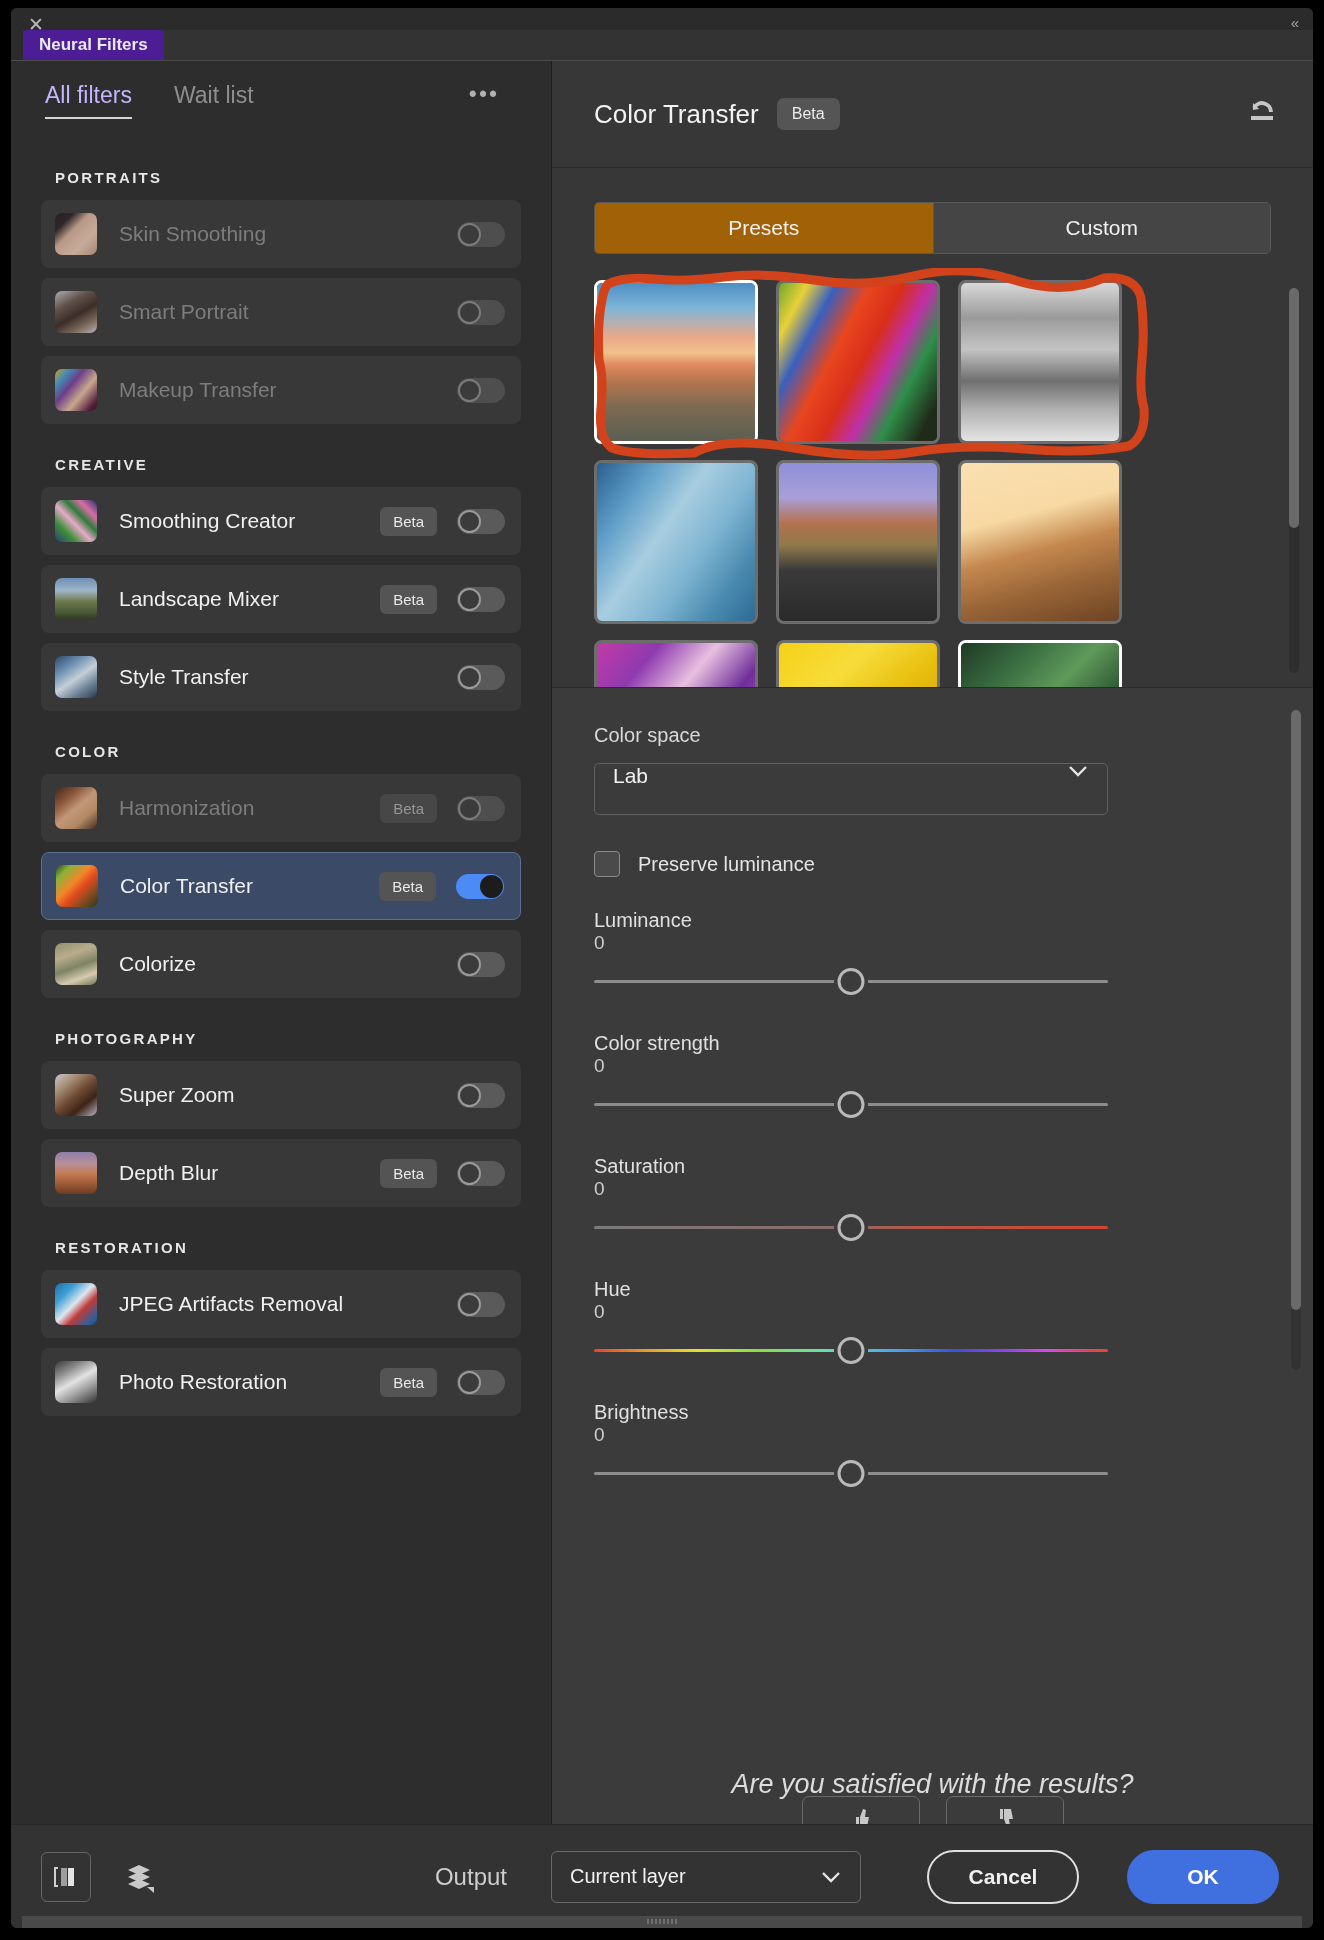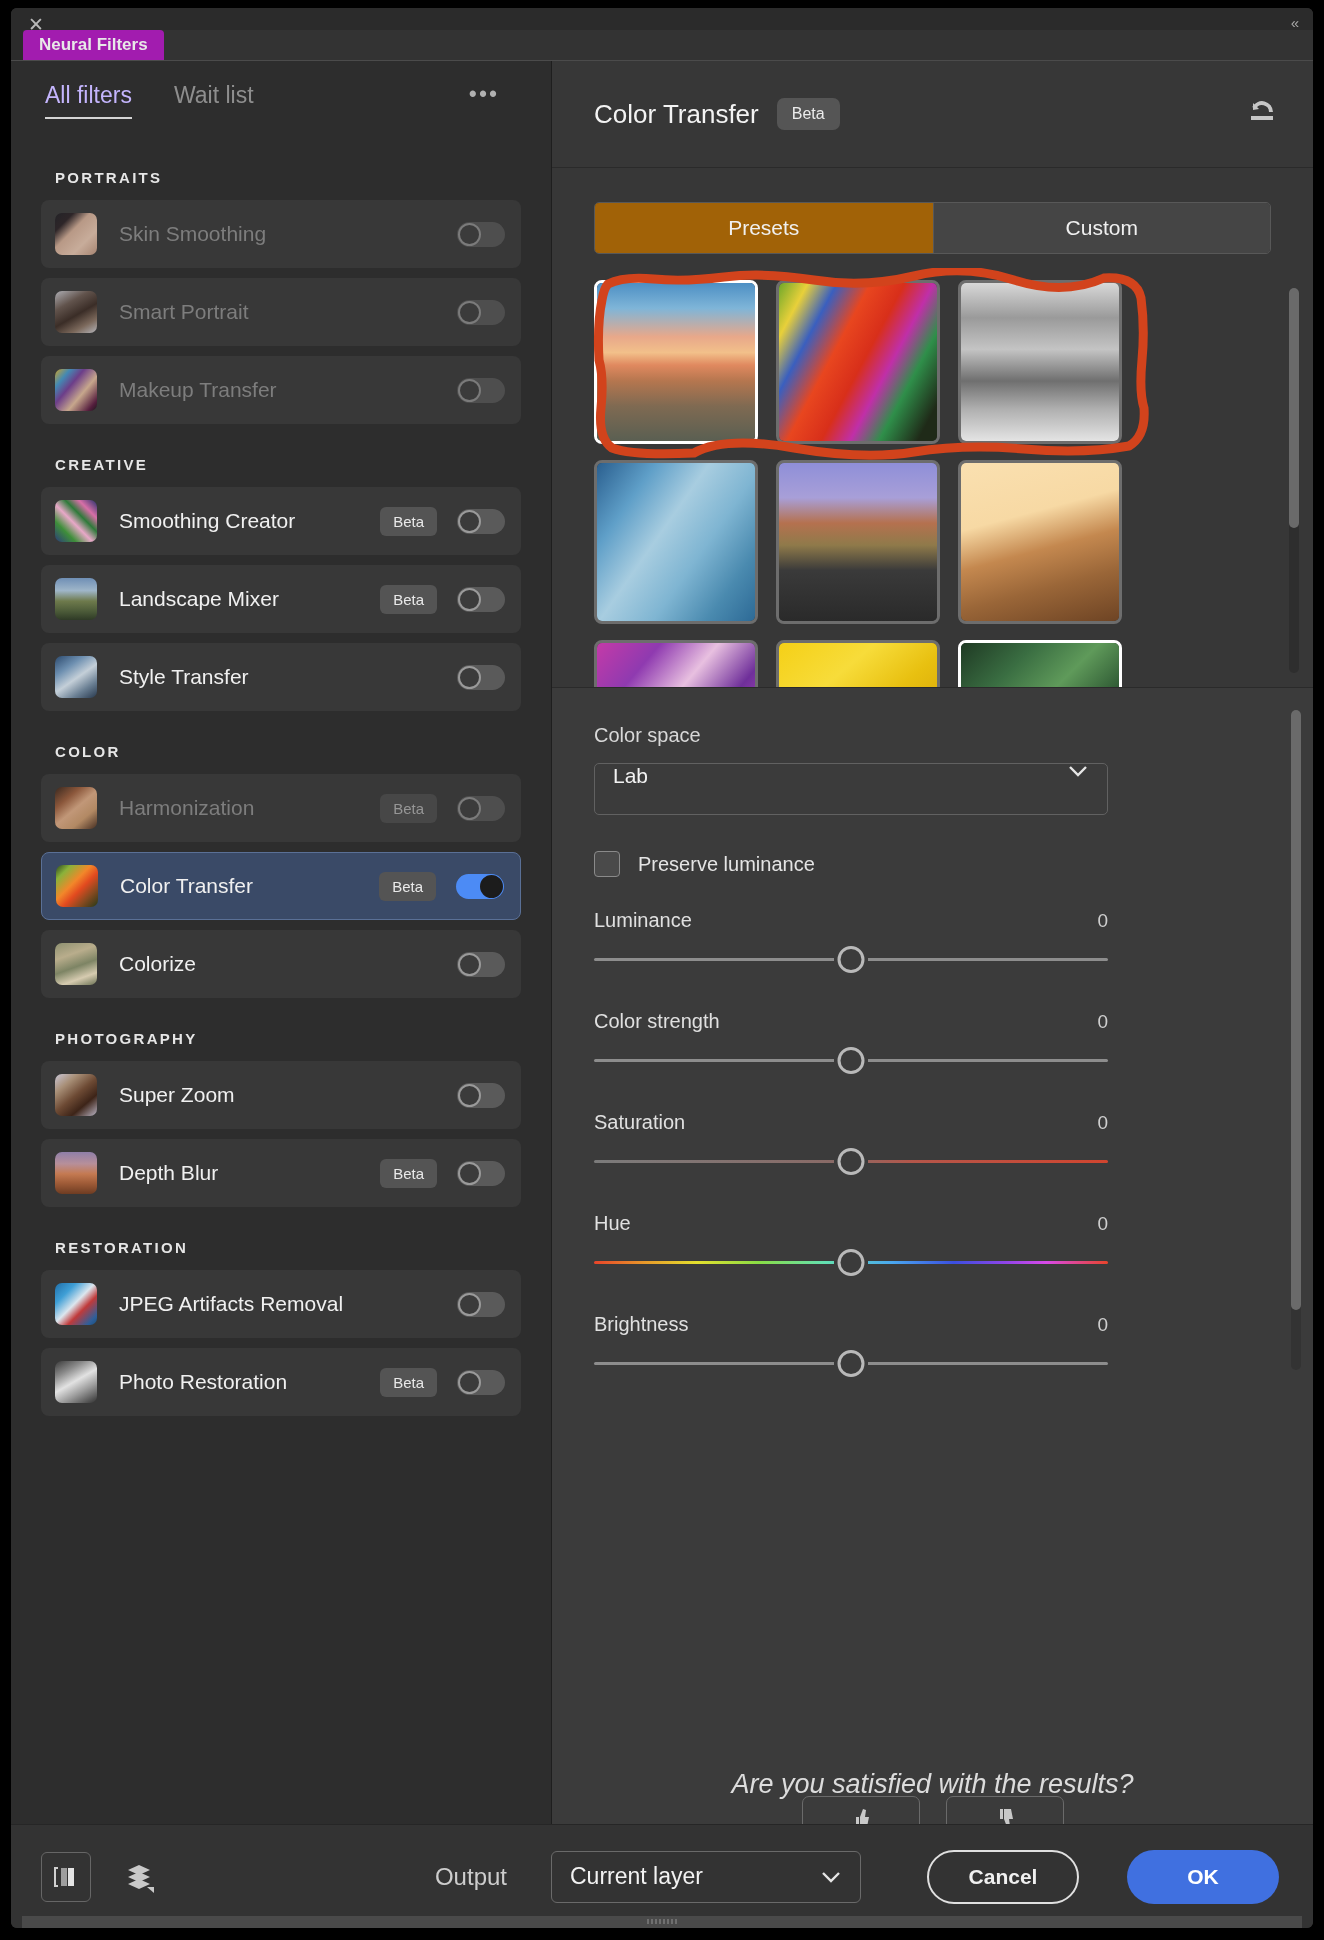--- a/index.html
+++ b/index.html
@@ -35,21 +35,21 @@
     position: absolute; right: 16px; top: 6px;
     color: #a8a8a8; font-size: 15px; letter-spacing: -2px;
     cursor: pointer;
   }
   .tabstrip {
     position: absolute; left: 12px; bottom: 0;
     display: flex; align-items: flex-end;
   }
   .panel-tab {
     height: 30px; padding: 0 16px;
-    background: #a21caf;
+    background: #4c1d95;
     color: #e8e8e8; font-size: 17px; font-weight: bold;
     display: flex; align-items: center;
     border-top-left-radius: 4px; border-top-right-radius: 4px;
     cursor: pointer;
   }
   .tabstrip-fill {
     position: absolute; left: 12px; bottom: 0; right: 0; height: 30px;
     background: #3b3b3b; opacity: .55;
   }
 
@@ -221,21 +221,21 @@
     margin-top: 36px; display: flex; align-items: center; gap: 18px;
     cursor: pointer;
   }
   .cbox {
     width: 26px; height: 26px; border: 1px solid #8a8a8a;
     border-radius: 4px; background: #4a4a4a;
   }
   .check-label { font-size: 20px; color: #e4e4e4; }
 
   .slider { margin-top: 32px; width: 514px; }
-  .sl-head { display: flex; align-items: flex-end; }
+  .sl-head { display: flex; align-items: flex-start; flex-direction: column; }
   .sl-name { flex: 1 1 auto; font-size: 20px; color: #e0e0e0; }
   .sl-val { font-size: 19px; color: #cfcfcf; }
   .sl-track-wrap {
     position: relative; height: 36px; margin-top: 10px;
   }
   .sl-track {
     position: absolute; left: 0; right: 0; top: 16px; height: 3px;
     background: #8d8d8d; border-radius: 2px;
   }
   .sl-track.sat {
@@ -299,21 +299,21 @@
   }
   .ico-plain {
     width: 46px; height: 46px; display: flex; align-items: center;
     justify-content: center; cursor: pointer;
   }
   .footer-spacer { flex: 1 1 auto; }
   .out-label { font-size: 24px; color: #cdcdcd; margin-right: 18px; }
   .out-select {
     width: 310px; height: 52px; border: 1px solid #6a6a6a;
     border-radius: 6px; display: flex; align-items: center;
-    padding: 0 18px; font-size: 23px; color: #f2f2f2; cursor: pointer;
+    padding: 0 18px; font-size: 20px; color: #f2f2f2; cursor: pointer;
     margin-right: 40px;
   }
   .out-select .val { flex: 1 1 auto; }
   .btn {
     height: 54px; border-radius: 27px; display: flex; align-items: center;
     justify-content: center; font-size: 21px; font-weight: bold;
     cursor: pointer;
   }
   .btn-cancel {
     width: 152px; border: 2px solid #e0e0e0; color: #f0f0f0;

